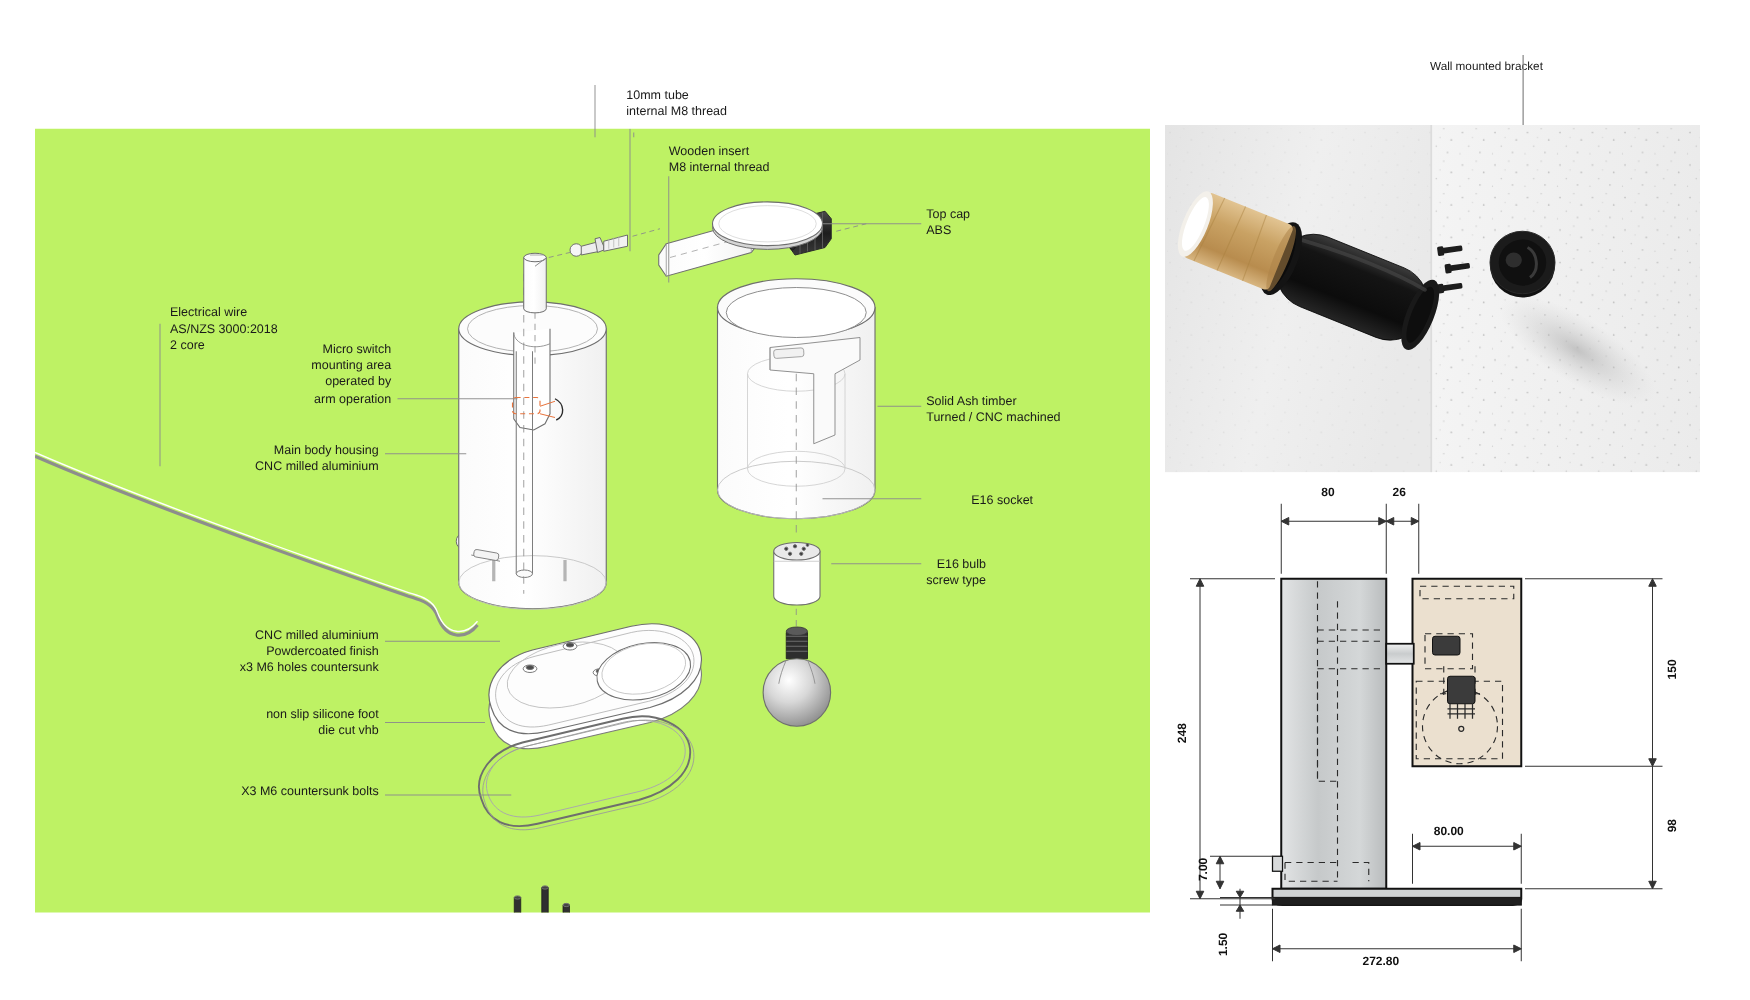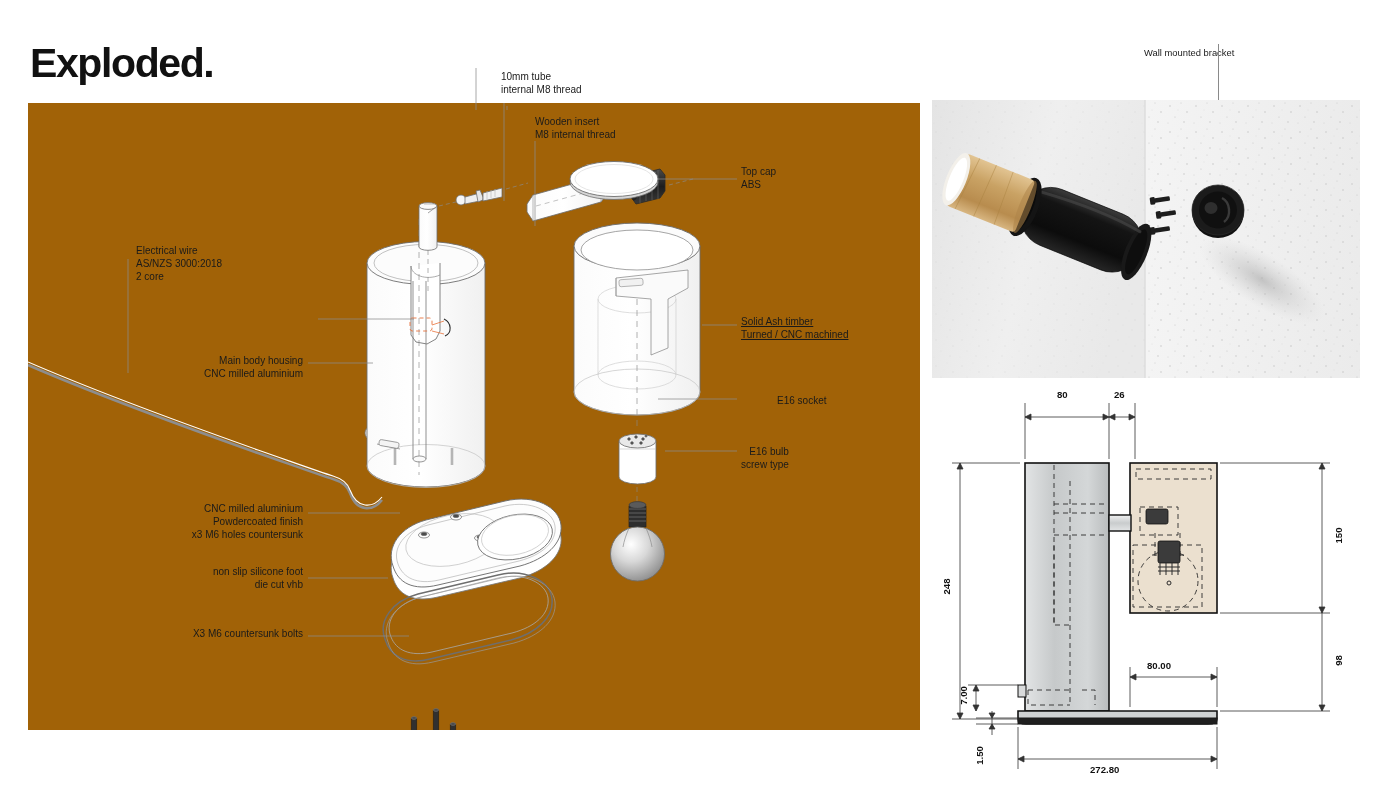--- a/index.html
+++ b/index.html
@@ -15,21 +15,21 @@
   .title {
     position:absolute; left:30px; top:43px;
     font-size:41px; font-weight:bold; letter-spacing:-1.4px;
     color:#111; line-height:1;
   }
 
   
   .exploded-panel {
     position:absolute; left:28px; top:103px;
     width:892px; height:627px;
-    background:#a16207;
+    background:#bef264;
   }
   .exploded-svg { position:absolute; left:0; top:0; }
 
   
   .anno { position:absolute; font-size:10px; color:#1a1a1a; line-height:1.32; white-space:pre; }
   .anno.r { text-align:right; }
   .anno.l { text-align:left; }
 
   
   .photo-panel {
@@ -49,21 +49,20 @@
   
   .cad { position:absolute; left:930px; top:385px; width:440px; height:410px;text-align:center; }
   .dimtext { position:absolute; font-size:9.6px; font-weight:bold; color:#111; }
   .dimtext.rot { transform:rotate(-90deg); transform-origin:center center; }
 </style>
 </head>
 <body>
 
 <div class="sheet">
 
-  <div class="title">Exploded.</div>
 
   <div class="exploded-panel">
     <svg class="exploded-svg" width="892" height="627" viewBox="0 0 892 627">
       <defs>
         <linearGradient id="cylFace" x1="0" y1="0" x2="1" y2="0">
           <stop offset="0%" stop-color="#fbfbfb"></stop>
           <stop offset="45%" stop-color="#ffffff"></stop>
           <stop offset="100%" stop-color="#f0f0f0"></stop>
         </linearGradient>
         <radialGradient id="bulbG" cx="38%" cy="32%" r="72%">
@@ -293,21 +292,25 @@
 
           <path d="M 280 475 L 360 475"></path>
 
           <path d="M 280 533 L 381 533"></path>
         </g>
       </g>
     </svg>
 
     <div class="anno l" style="left:713px; top:62px;">Top cap
 ABS</div>
-    <div class="anno l" style="left:713px; top:212px;text-decoration:underline;">Solid Ash timber
+    <div class="anno r" style="left:135px; top:170px; width:150px;">Micro switch
+mounting area
+operated by
+arm operation</div>
+    <div class="anno l" style="left:713px; top:212px;">Solid Ash timber
 Turned / CNC machined</div>
     <div class="anno r" style="left:105px; top:251px; width:170px;">Main body housing
 CNC milled aluminium</div>
     <div class="anno l" style="left:713px; top:291px;padding-left:36px;">E16 socket</div>
     <div class="anno l" style="left:713px; top:342px;text-align:right;">E16 bulb
 screw type</div>
     <div class="anno r" style="left:85px; top:399px; width:190px;">CNC milled aluminium
 Powdercoated finish
 x3 M6 holes countersunk</div>
     <div class="anno r" style="left:95px; top:462px; width:180px;">non slip silicone foot

